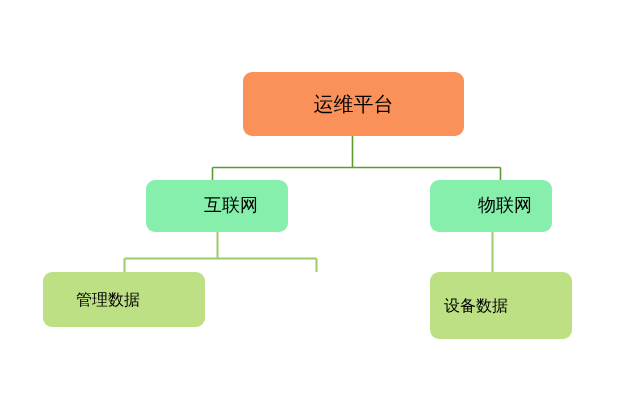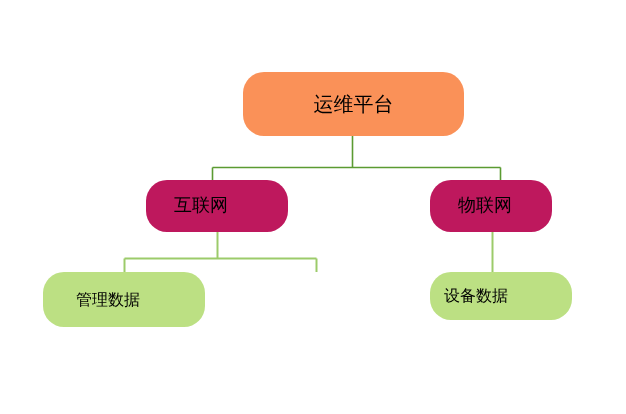--- a/index.html
+++ b/index.html
@@ -23,38 +23,38 @@
   #connector-layer {
     position: absolute;
     left: 0; top: 0;
     width: 626px;
     height: 414px;
     pointer-events: none;
   }
   .node {
     position: absolute;
     box-sizing: border-box;
-    border-radius: 21px;
+    border-radius: 9px;
     display: flex;
     align-items: center;
     color: #000000;
     line-height: 1.1;
     white-space: nowrap;
   }
   .node-label {
     display: block;
   }
   .node.root {
     background: #FA9158;
     justify-content: center;
     font-size: 20px;
   }
   .node.branch {
-    background: #be185d;
-    justify-content: flex-start;
+    background: #86efac;
+    justify-content: center;
     font-size: 18px;
     padding-left: 28px;
   }
   .node.leaf {
     background: #BCE083;
     justify-content: flex-start;
     font-size: 16px;
     padding-left: 14px;
   }
 </style>
@@ -94,17 +94,17 @@
 
   <div class="node branch" style="left:430px; top:180px; width:122px; height:52px;">
     <span class="node-label">物联网</span>
   </div>
 
   <div class="node leaf" style="left:43px; top:272px; width:162px; height:55px;padding-left:33px;">
     <span class="node-label">管理数据</span>
   </div>
 
 
-  <div class="node leaf" style="left:430px; top:272px; width:142px; height:48px;">
+  <div class="node leaf" style="left:430px; top:272px; width:142px; height:67px;">
     <span class="node-label">设备数据</span>
   </div>
 
 </div>
 
 </body></html>

